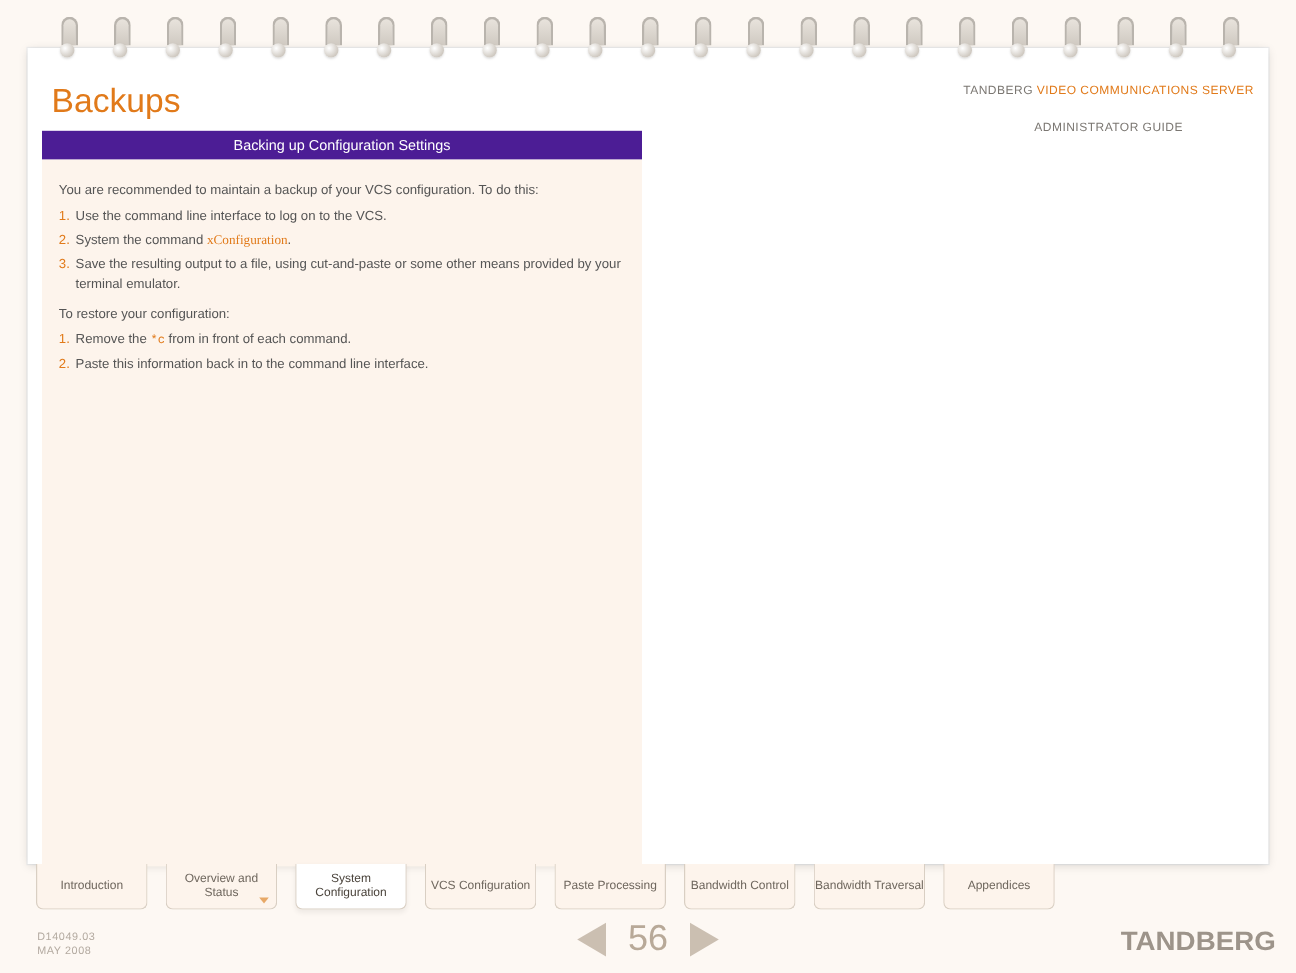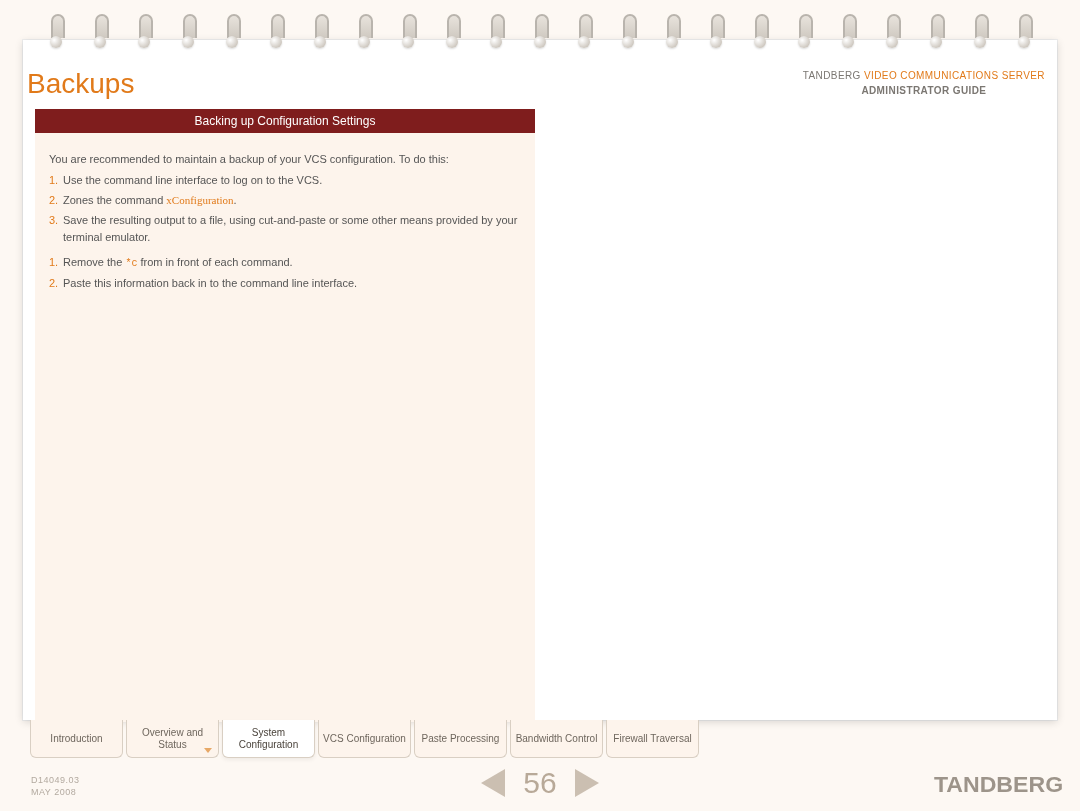--- a/index.html
+++ b/index.html
@@ -41,34 +41,34 @@
     box-shadow:0 1px 2px rgba(0,0,0,.15);
   }
   .page {
     position:absolute;
     top:40px; left:23px;
     width:1034px; height:680px;
     background:#fff;
     box-shadow:0 2px 8px rgba(0,0,0,.15), 0 0 0 1px #eee;
   }
   .page-title {
-    position:absolute; top:28px; left:4px;
+    position:absolute; top:28px; left:20px;
     font-size:28px; font-weight:400; color:#e17a1a;
   }
   .header-right{
     position:absolute; top:30px; right:12px; text-align:center;
     font-size:10px; letter-spacing:.4px;
   }
   .hr-brand { color:#7b7772; }
   .hr-product { color:#e17a1a; }
-  .hr-sub { color:#7b7772; display:block; margin-top:4px;font-weight:bold; }
+  .hr-sub { color:#7b7772; display:block; margin-top:20px; }
   .section-bar{
     position:absolute; top:69px; left:12px;
     width:500px; height:24px;
-    background:#7f1d1d;
+    background:#4c1d95;
     color:#fff; font-size:12px;
     display:flex; align-items:center; justify-content:center;
   }
   .content{
     position:absolute; top:93px; left:12px;
     width:500px;
     height:589px;
     background:#fdf4ec;
     padding:18px 14px;
     font-size:11px; color:#555; line-height:1.55;
@@ -76,21 +76,21 @@
   .content p { margin-bottom:4px; }
   ol.steps { list-style:none; margin:4px 0 8px 0; padding:0;}
   ol.steps li { padding-left:14px; position:relative; margin-bottom:3px;}
   ol.steps li .num{ position:absolute; left:0; color:#e17a1a;}
   .code{ font-family:Liberation Serif, serif; color:#e17a1a;}
   .code-sm{font-family:"Courier New",monospace; color:#e17a1a; font-size:10px;}
 
   
   .tabs{
     position:absolute; left:31px; top:720px;
-    display:flex; gap:4px;
+    display:flex; gap:16px;
   }
   .tab{
     width:93px; height:38px;
     background:#fdf4ec;
     border:1px solid #d9cfc3;
     border-top:none;
     border-radius:0 0 6px 6px;
     font-size:10px; color:#6e665d;
     display:flex; align-items:center; justify-content:center;
     text-align:center; line-height:1.2;
@@ -175,38 +175,40 @@
     <span class="hr-product">VIDEO COMMUNICATIONS SERVER</span>
     <span class="hr-sub">ADMINISTRATOR GUIDE</span>
   </div>
 
   <div class="section-bar">Backing up Configuration Settings</div>
 
   <div class="content">
     <p>You are recommended to maintain a backup of your VCS configuration. To do this:</p>
     <ol class="steps">
       <li><span class="num">1.</span><span>Use the command line interface to log on to the VCS.</span></li>
-      <li><span class="num">2.</span><span>Zones the command </span><span class="code">xConfiguration</span><span>.</span></li>
+      <li><span class="num">2.</span><span>System the command </span><span class="code">xConfiguration</span><span>.</span></li>
       <li><span class="num">3.</span><span>Save the resulting output to a file, using cut-and-paste or some other means provided by your terminal emulator.</span></li>
     </ol>
+    <p>To restore your configuration:</p>
     <ol class="steps">
       <li><span class="num">1.</span><span>Remove the </span><span class="code-sm">*c</span><span> from in front of each command.</span></li>
       <li><span class="num">2.</span><span>Paste this information back in to the command line interface.</span></li>
     </ol>
   </div>
 </div>
 
 <div class="tabs" id="tabs">
     <div class="tab">Introduction</div>
     <div class="tab">Overview and Status<span class="tab-caret"></span></div>
     <div class="tab active">System Configuration</div>
     <div class="tab">VCS Configuration</div>
     <div class="tab">Paste Processing</div>
     <div class="tab">Bandwidth Control</div>
-    <div class="tab">Firewall Traversal</div>
+    <div class="tab">Bandwidth Traversal</div>
+    <div class="tab">Appendices</div>
   </div>
 
 <div class="footer-left">
   <span>D14049.03</span><br>
   <span>MAY 2008</span>
 </div>
 <div class="footer-center">
   <div class="pg-arrow left"></div>
   <div class="pg-num">56</div>
   <div class="pg-arrow right"></div>

